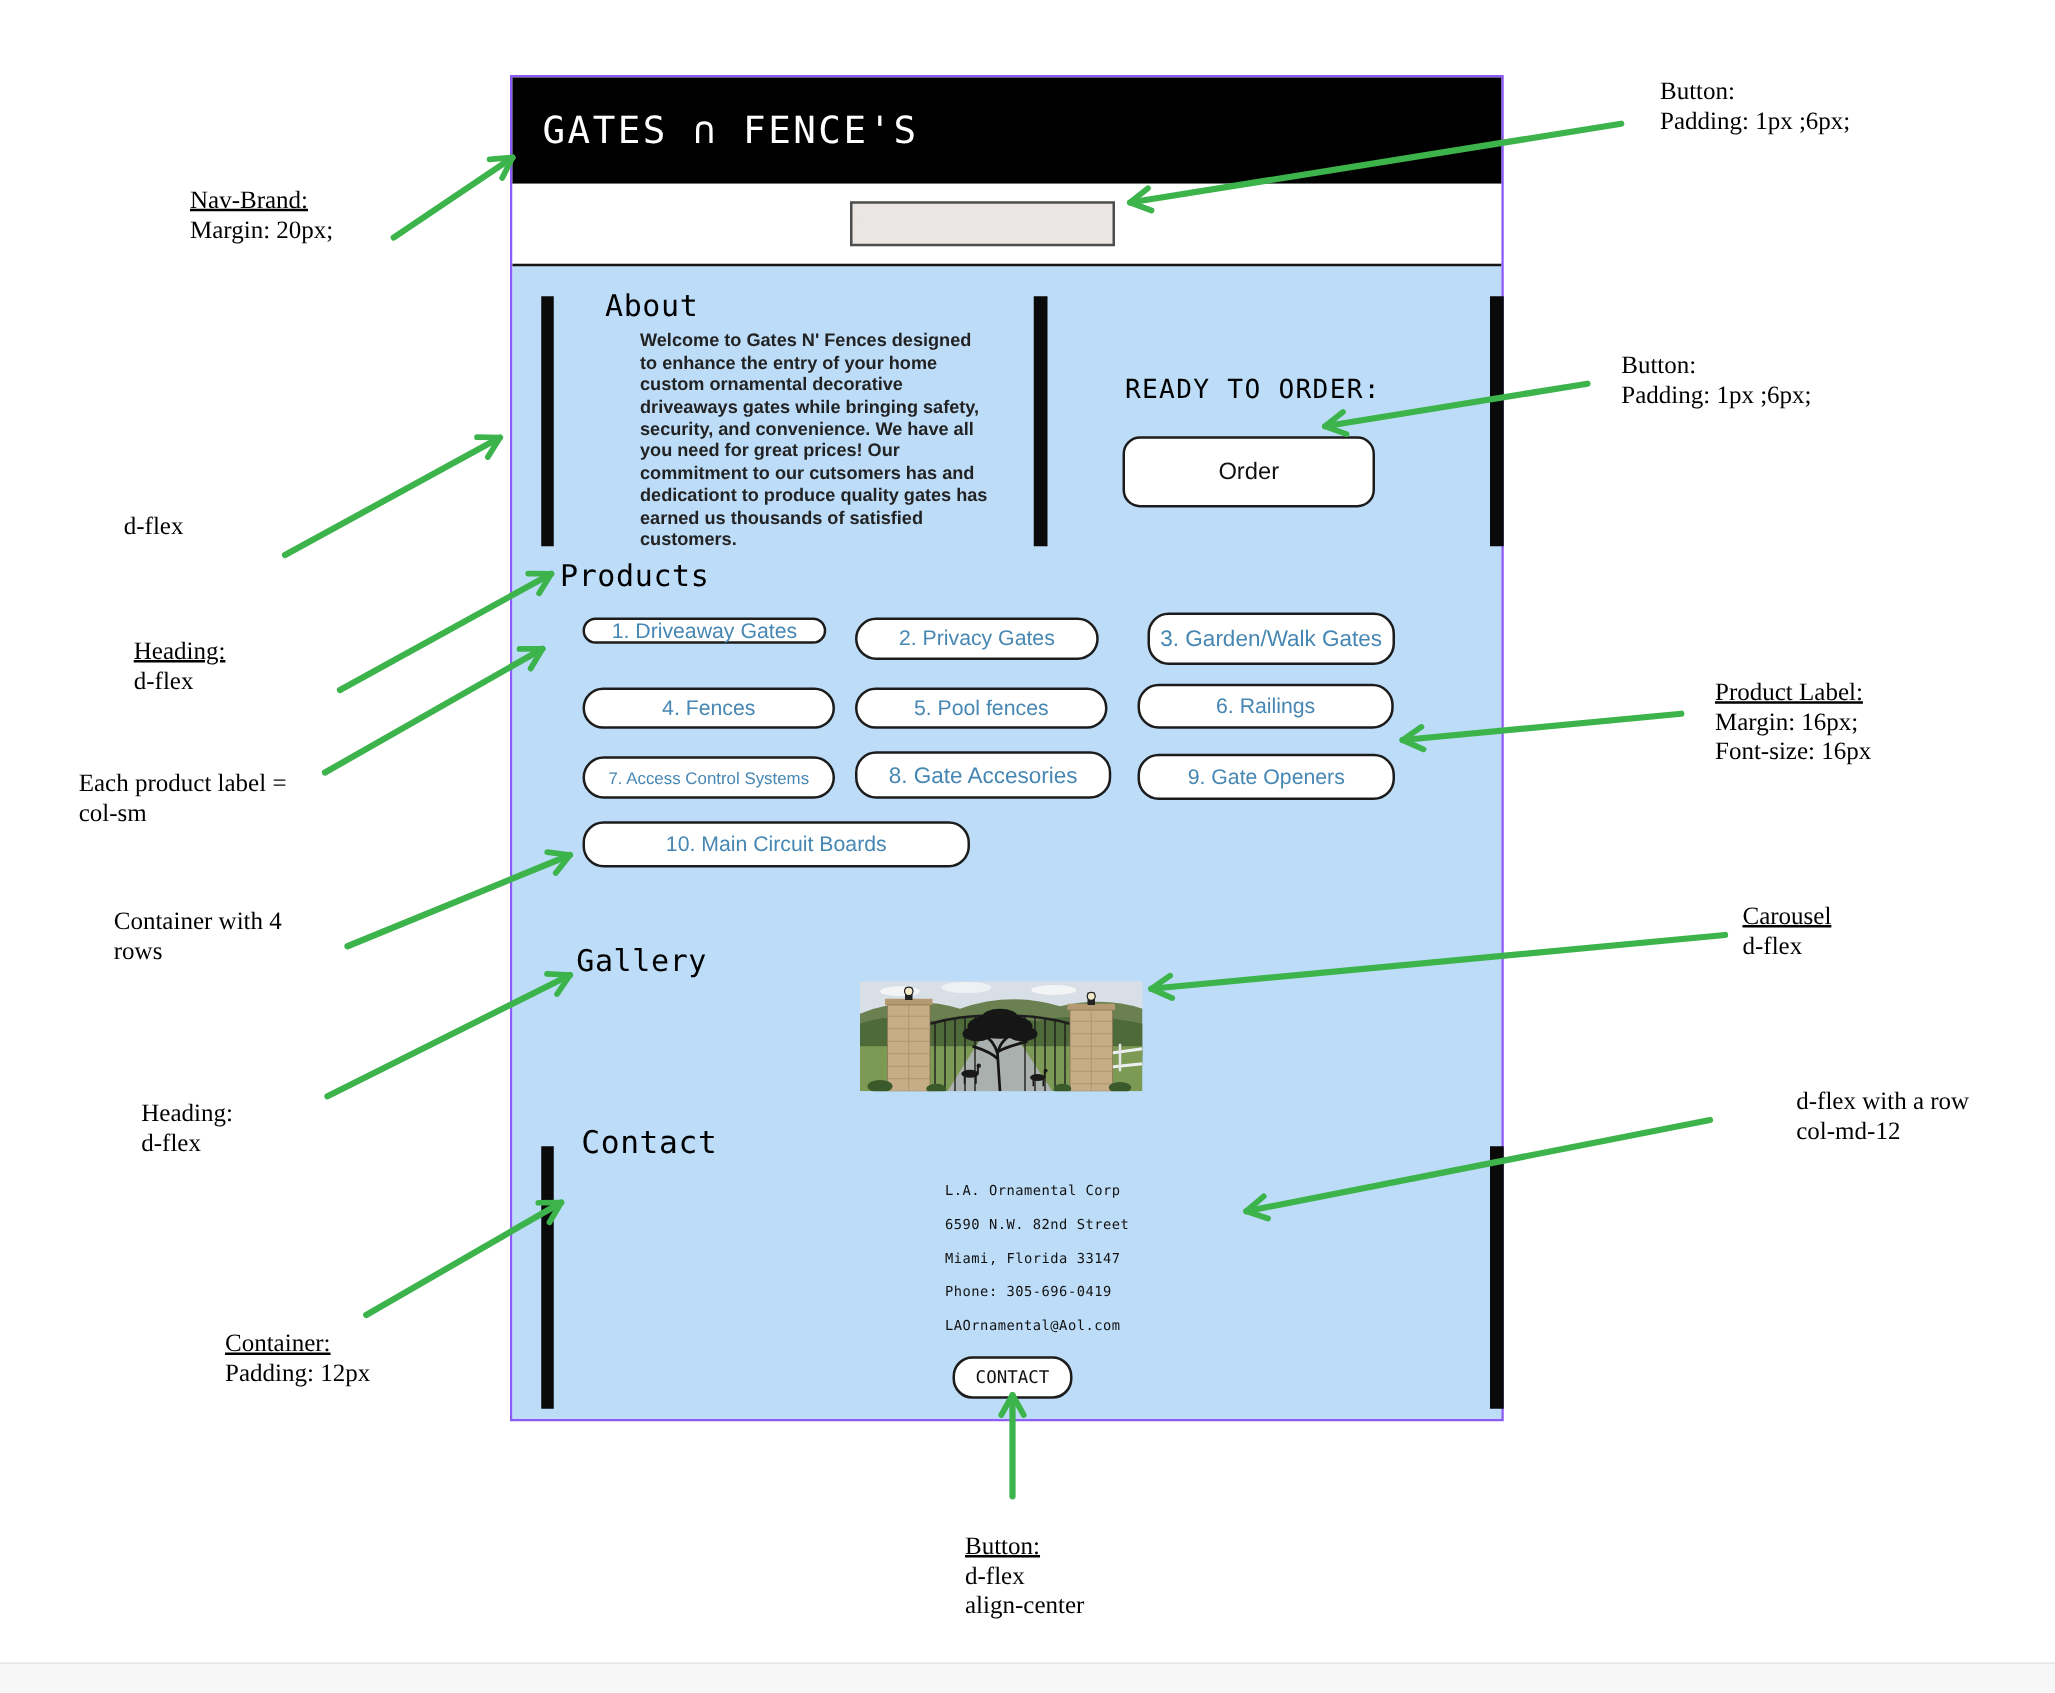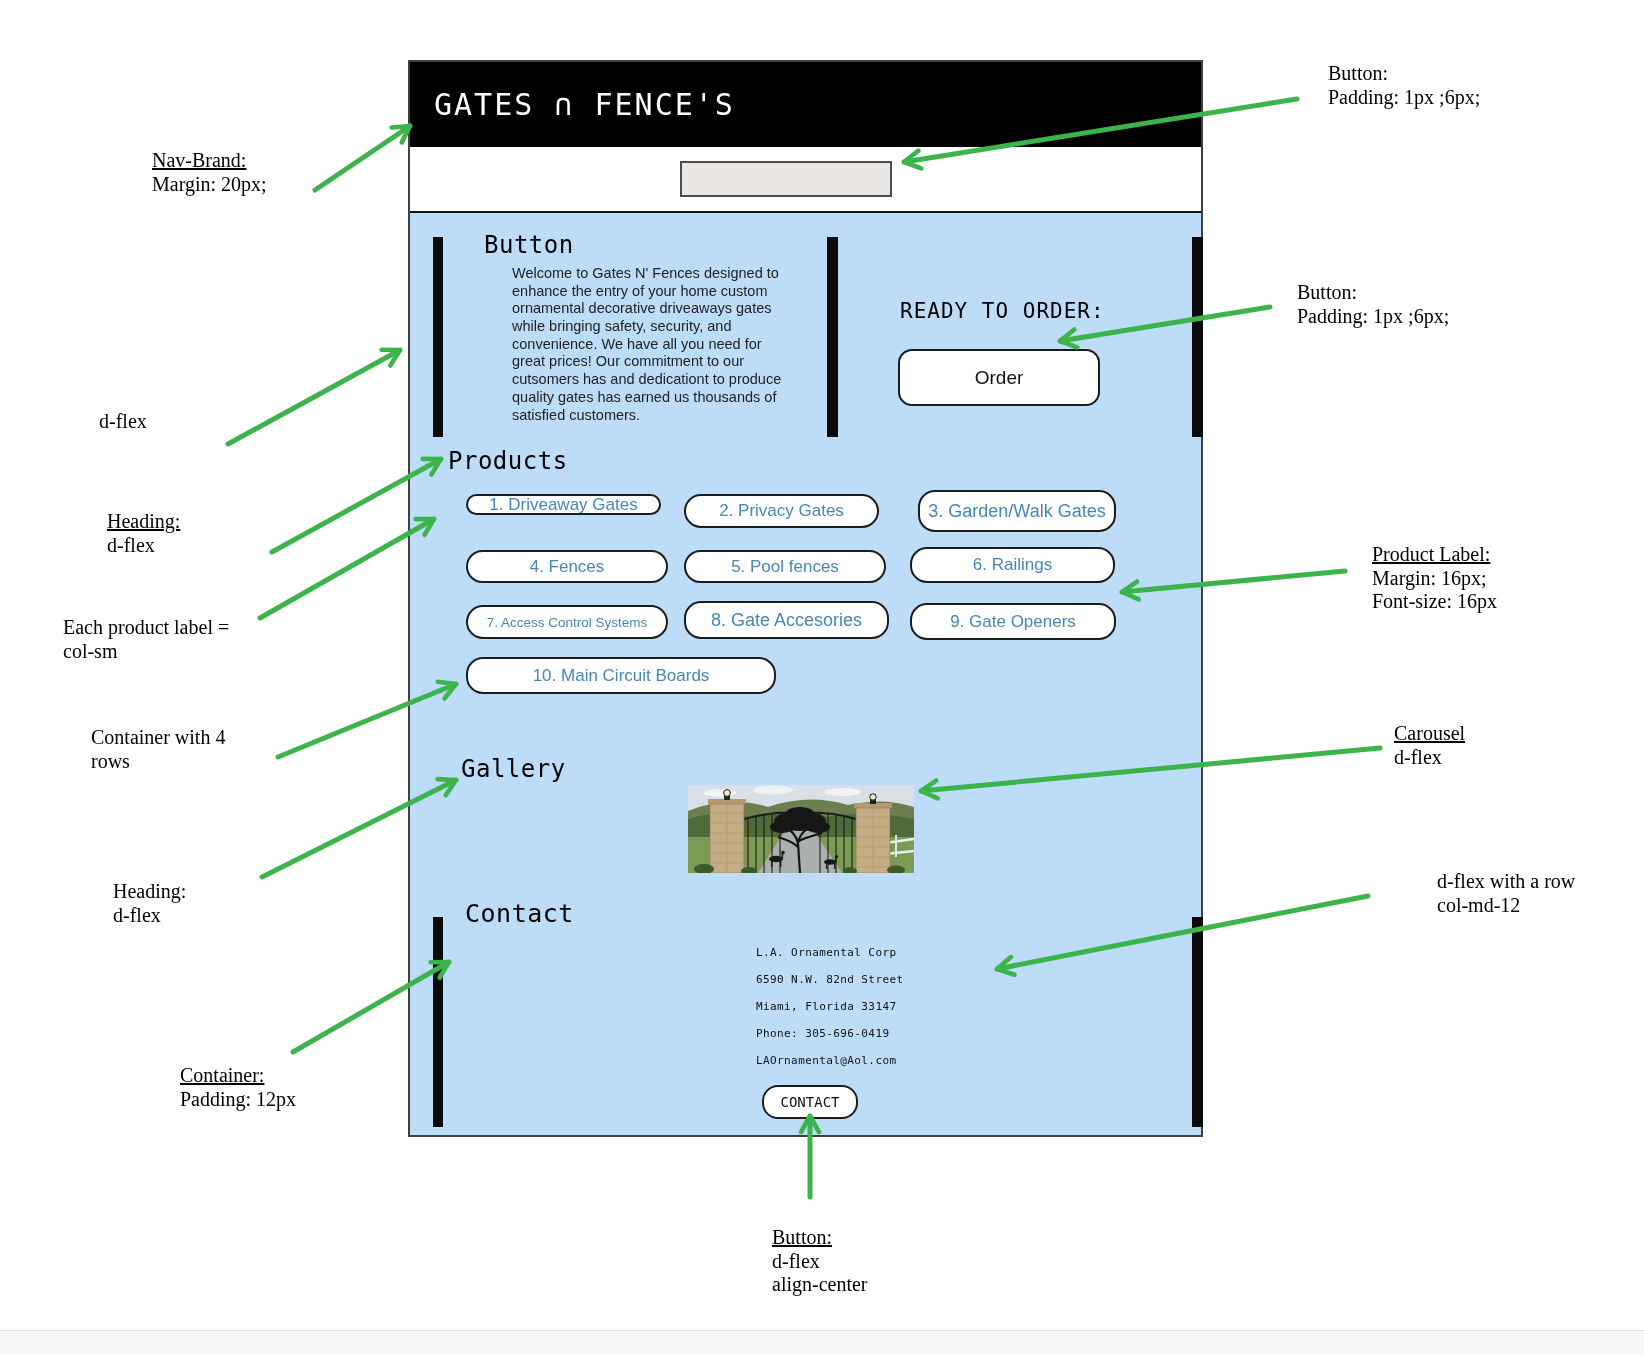--- a/index.html
+++ b/index.html
@@ -7,35 +7,35 @@
     position:relative;width:1644px;height:1354px;background:#ffffff;
     font-family:"Liberation Sans",sans-serif;overflow:hidden;
   }
   .tech{font-family:"DejaVu Sans Mono",monospace;}
   .serifnote{font-family:"Liberation Serif",serif;font-size:20px;line-height:1.18;color:#000;position:absolute;}
   .serifnote .u{text-decoration:underline;}
   .serifnote div{white-space:nowrap;}
 
   
   .mockup{position:absolute;left:408px;top:60px;width:795px;height:1077px;
-          border:2px solid #404040;box-sizing:border-box;background:#fff;}
+          border:2px solid #8b5cf6;box-sizing:border-box;background:#fff;}
   .navbar{height:85px;background:#000;display:flex;align-items:center;}
   .brand{color:#fff;font-size:30px;letter-spacing:2px;padding-left:24px;}
   .searchband{height:64px;position:relative;background:#fff;}
   .search-box{position:absolute;left:270px;top:14px;width:212px;height:36px;
               background:#e9e6e4;border:2px solid #4d4d4d;box-sizing:border-box;
               display:flex;align-items:center;padding-left:4px;}
   .search-box input{border:none;background:transparent;outline:none;flex:1;
                     font-size:15px;font-family:"Liberation Sans",sans-serif;}
   .blue{position:absolute;left:0;right:0;top:149px;bottom:0;background:#bcdcf8;
         border-top:2px solid #151515;}
   .vbar{position:absolute;width:10px;background:#0a0a0a;}
   .h-tech{position:absolute;color:#000;font-size:24px;letter-spacing:0.5px;}
   .about-text{position:absolute;left:102px;top:52px;width:282px;font-size:14.5px;
-              line-height:1.22;color:#222;}
+              line-height:1.22;color:#222;font-weight:bold;}
   .ready{position:absolute;left:490px;top:86px;width:292px;text-align:left;
          font-size:21px;letter-spacing:1px;color:#000;}
   .btn{position:absolute;background:#fff;border:2px solid #1c1c1c;box-sizing:border-box;
        display:flex;align-items:center;justify-content:center;cursor:pointer;
        font-family:"Liberation Sans",sans-serif;}
   .order-btn{left:488px;top:136px;width:202px;height:57px;border-radius:14px;font-size:19px;color:#111;}
   .pbtn{border-radius:17px;color:#4787b3;font-size:17px;}
   .contact-lines div{position:absolute;left:346px;font-size:11px;letter-spacing:0.4px;color:#111;white-space:nowrap;}
   .contact-btn{left:352px;top:872px;width:96px;height:34px;border-radius:16px;
                font-size:14px;color:#111;font-family:"DejaVu Sans Mono",monospace;}
@@ -62,21 +62,21 @@
       <input type="text" placeholder="" style="">
     </div>
   </div>
 
   <div class="blue">
 
     <div class="vbar" style="left:23px;top:24px;height:200px;"></div>
     <div class="vbar" style="left:417px;top:24px;height:200px;width:11px;"></div>
     <div class="vbar" style="left:782px;top:24px;height:200px;width:11px;"></div>
 
-    <div class="h-tech tech" style="left:74px;top:18px;">Button</div>
+    <div class="h-tech tech" style="left:74px;top:18px;">About</div>
     <div class="about-text">Welcome to Gates N' Fences designed to enhance the entry of your home custom ornamental decorative driveaways gates while bringing safety, security, and convenience. We have all you need for great prices! Our commitment to our cutsomers has and dedicationt to produce quality gates has earned us thousands of satisfied customers.</div>
 
     <div class="ready tech">READY TO ORDER:</div>
     <button class="btn order-btn">Order</button>
 
     <div class="h-tech tech" style="left:38px;top:234px;">Products</div>
 
     <button class="btn pbtn" style="left:56px;top:281px;width:195px;height:21px;">1. Driveaway Gates</button>
     <button class="btn pbtn" style="left:274px;top:281px;width:195px;height:34px;">2. Privacy Gates</button>
     <button class="btn pbtn" style="left:508px;top:277px;width:198px;height:42px;font-size:18px;">3. Garden/Walk Gates</button>

